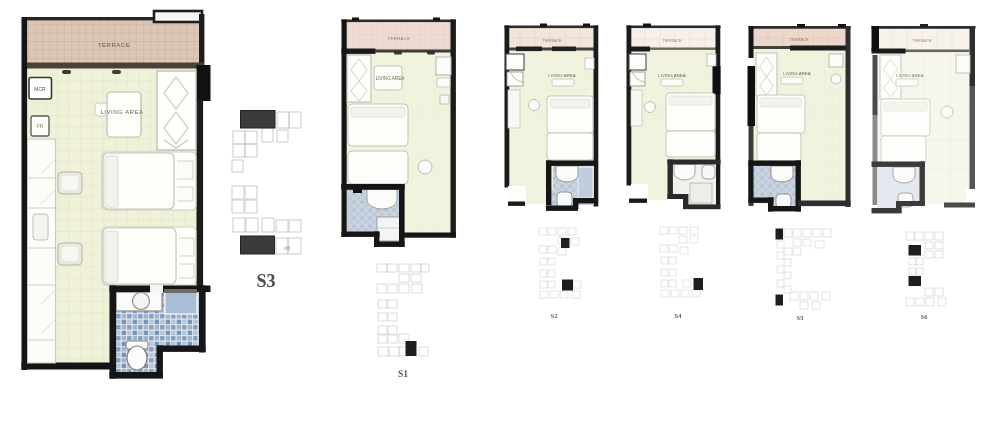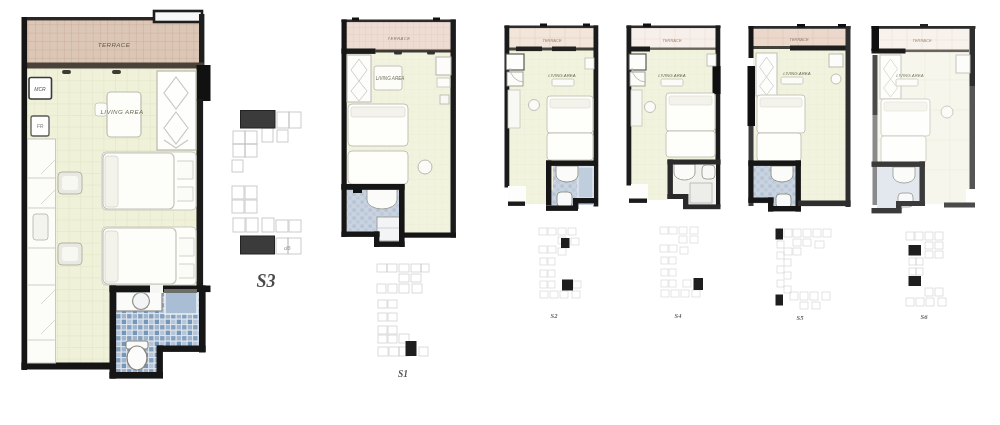--- a/index.html
+++ b/index.html
@@ -1,17 +1,17 @@
 <!DOCTYPE html>
 <html><head>
 <meta charset="utf-8">
 <style>
   html,body{margin:0;padding:0;background:#fff;}
   .page{position:relative;width:1000px;height:425px;background:#0f766e;overflow:hidden;
-        font-family:"Liberation Sans", sans-serif;font-style:italic;}
+        font-family:"Liberation Sans", sans-serif;}
 </style>
 </head>
 <body>
 <div class="page">
 <svg width="1000" height="425" viewBox="0 0 1000 425">
 <defs>
   <pattern id="tg" width="7.2" height="8.4" patternUnits="userSpaceOnUse">
     <rect width="7.2" height="8.4" fill="#dcc7b7"></rect>
     <path d="M7.2 0V8.4M0 8.4H7.2" stroke="#c8ab99" stroke-width="0.9" fill="none"></path>
   </pattern>

